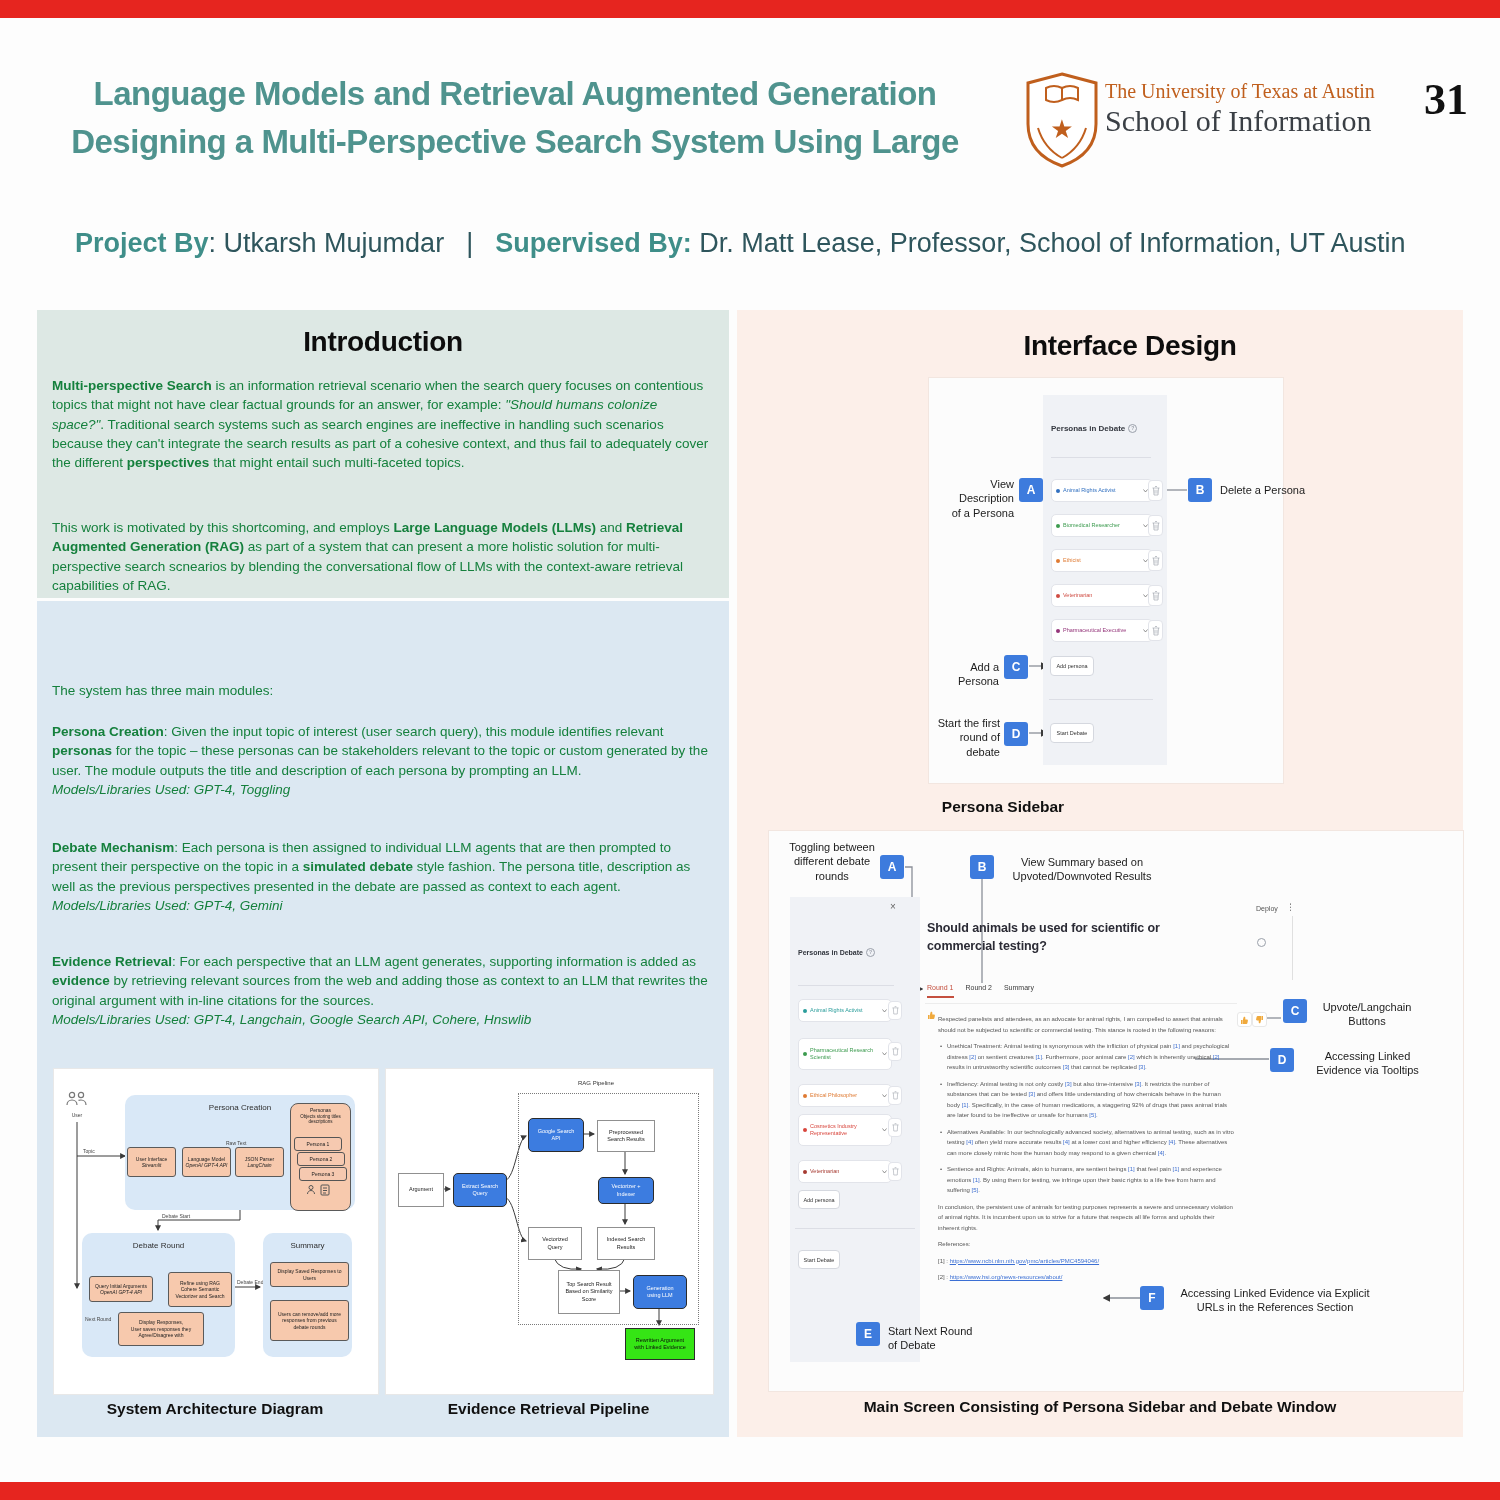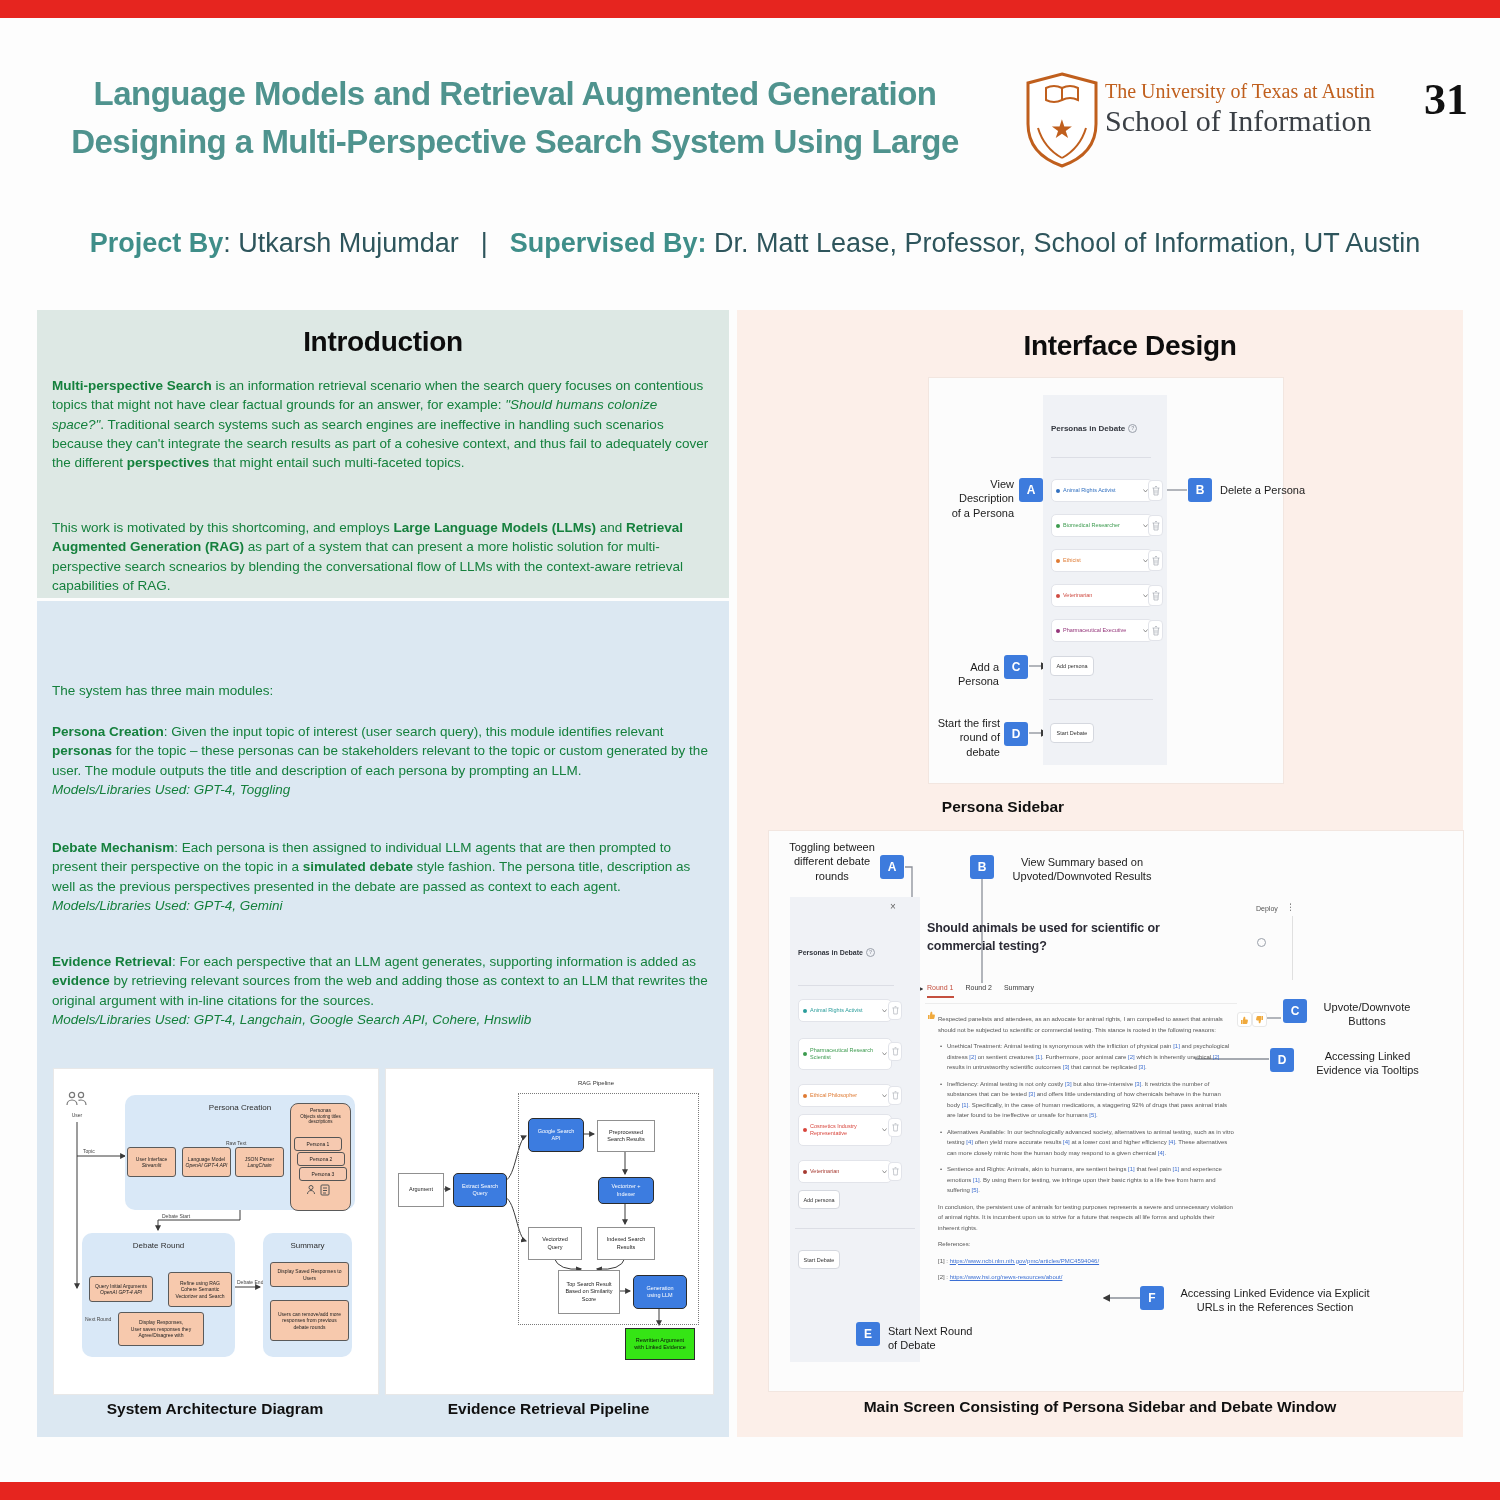--- a/index.html
+++ b/index.html
@@ -4,21 +4,21 @@
 <style>
   html,body{margin:0;padding:0;background:#fff;}
   .poster{position:relative;width:1500px;height:1500px;background:#fdfdfd;font-family:"Liberation Sans",sans-serif;overflow:hidden;}
   .abs{position:absolute;}
   .bar{left:0;width:1500px;height:18px;background:#e6251f;}
   
   .title{left:40px;top:70px;width:950px;text-align:center;font-size:33px;line-height:1.45;font-weight:bold;color:#4f938e;letter-spacing:-0.5px;}
   .logo-uni{left:1105px;top:80px;font-family:"Liberation Serif",serif;font-size:20px;color:#c05f1d;}
   .logo-school{left:1105px;top:104px;font-family:"Liberation Serif",serif;font-size:30px;color:#3a3f45;}
   .pagenum{left:1408px;top:74px;font-family:"Liberation Serif",serif;font-size:44px;font-weight:bold;color:#111;margin-left:16px;}
-  .byline{left:75px;top:228px;width:1360px;font-size:27px;color:#2e555c;text-align:center;}
+  .byline{left:75px;top:228px;width:1360px;font-size:27px;color:#2e555c;}
   .by-teal{color:#3f8e89;font-weight:bold;}
   .by-sep{margin:0 22px;color:#2e555c;}
   
   .panel-intro{left:37px;top:310px;width:692px;height:288px;background:#dde8e4;}
   .panel-sys{left:37px;top:601px;width:692px;height:836px;background:#dce8f2;}
   .panel-ui{left:737px;top:310px;width:726px;height:1127px;background:#fcefe9;}
   .sec-head{font-size:28px;font-weight:bold;color:#0d0d0d;text-align:center;letter-spacing:-0.3px;}
   .para{font-size:13.5px;line-height:1.43;color:#15803d;white-space:pre-line;}
   .sg-b{font-weight:bold;}.sg-i{font-style:italic;}
   
@@ -458,21 +458,21 @@
         <path d="M1 5h1.6v4H1zM3 9h3.2c.6 0 1.1-.4 1.2-1l.5-2.2c.1-.6-.3-1.2-1-1.2H5.3V2.7c0-.9-1.1-1.3-1.6-.6L3 4.6z" fill="#f0a93c"></path>
       </svg>
     </div>
   <div class="abs thumbbtn" style="left:1252px;top:1012px">
       <svg width="9" height="10" viewBox="0 0 9 10" style="transform:rotate(180deg)">
         <path d="M1 5h1.6v4H1zM3 9h3.2c.6 0 1.1-.4 1.2-1l.5-2.2c.1-.6-.3-1.2-1-1.2H5.3V2.7c0-.9-1.1-1.3-1.6-.6L3 4.6z" fill="#f0a93c"></path>
       </svg>
     </div>
 
   <div class="abs ann-box" style="left:1283px;top:999px">C</div>
-  <div class="abs ann-text t-center" style="left:1312px;top:1000px;width:110px">Upvote/Downvote
+  <div class="abs ann-text t-center" style="left:1312px;top:1000px;width:110px">Upvote/Langchain
 Buttons</div>
   <div class="abs ann-box" style="left:1270px;top:1048px">D</div>
   <div class="abs ann-text t-center" style="left:1300px;top:1049px;width:135px">Accessing Linked
 Evidence via Tooltips</div>
   <div class="abs ann-box" style="left:1140px;top:1286px">F</div>
   <div class="abs ann-text t-center" style="left:1170px;top:1286px;width:210px">Accessing Linked Evidence via Explicit
 URLs in the References Section</div>
 
   <div class="abs figcap" style="left:737px;top:1398px;width:726px">Main Screen Consisting of Persona Sidebar and Debate Window</div>
 

